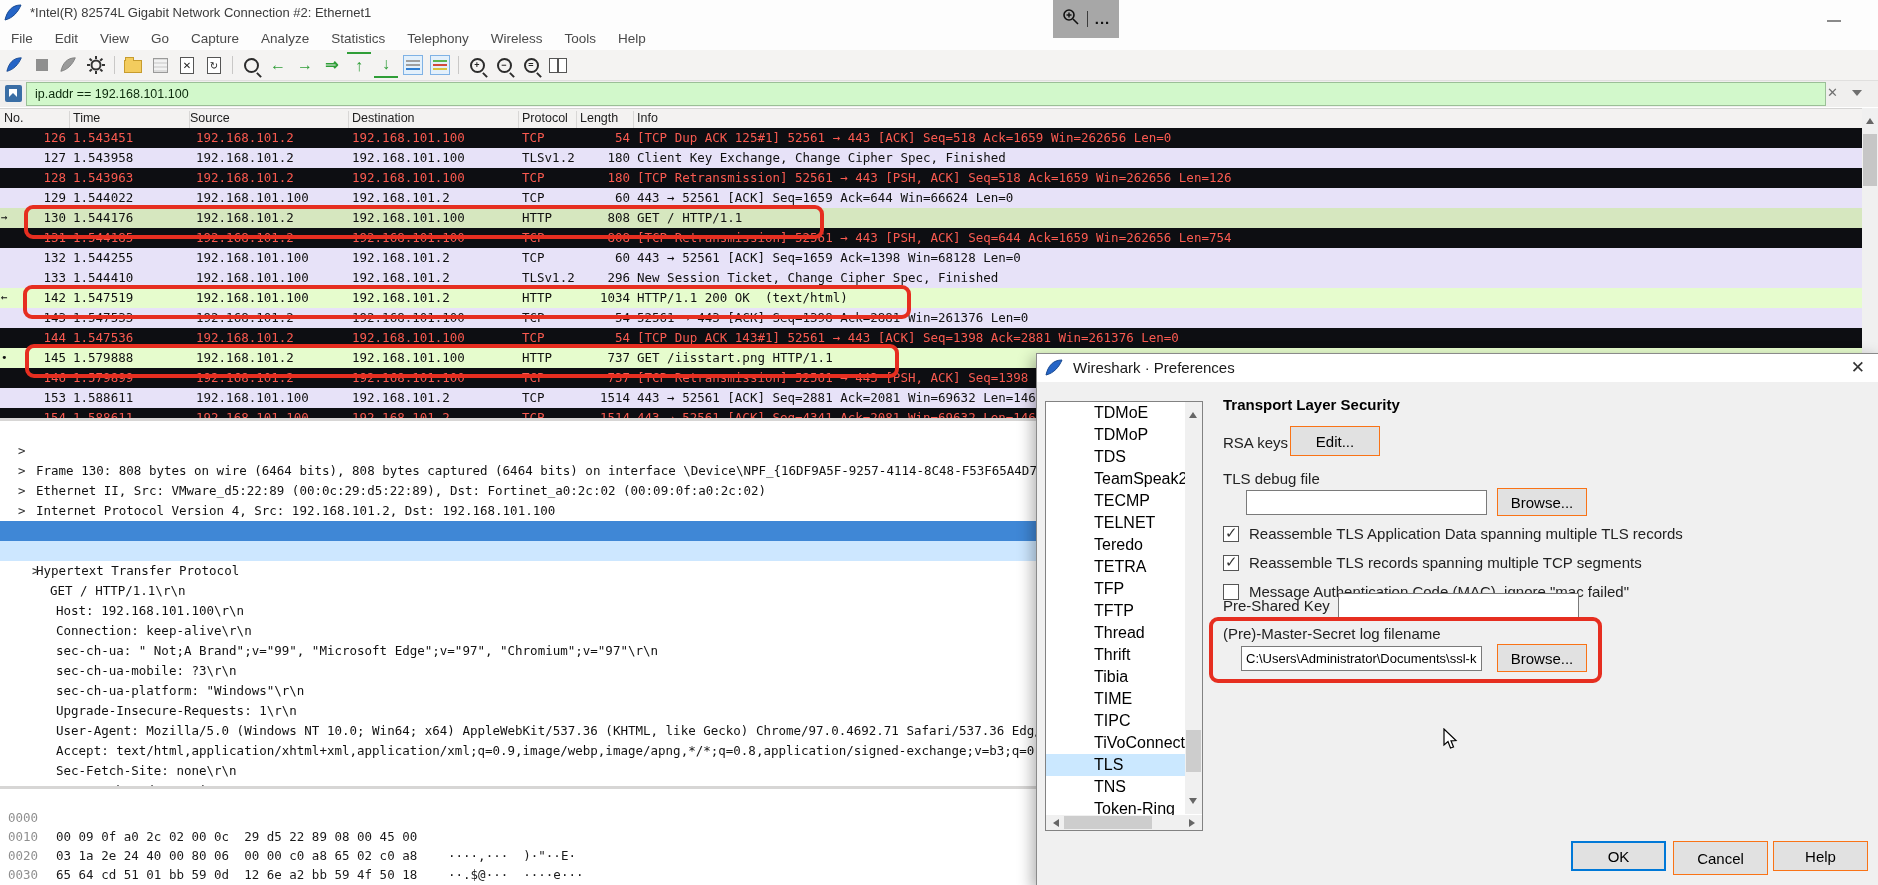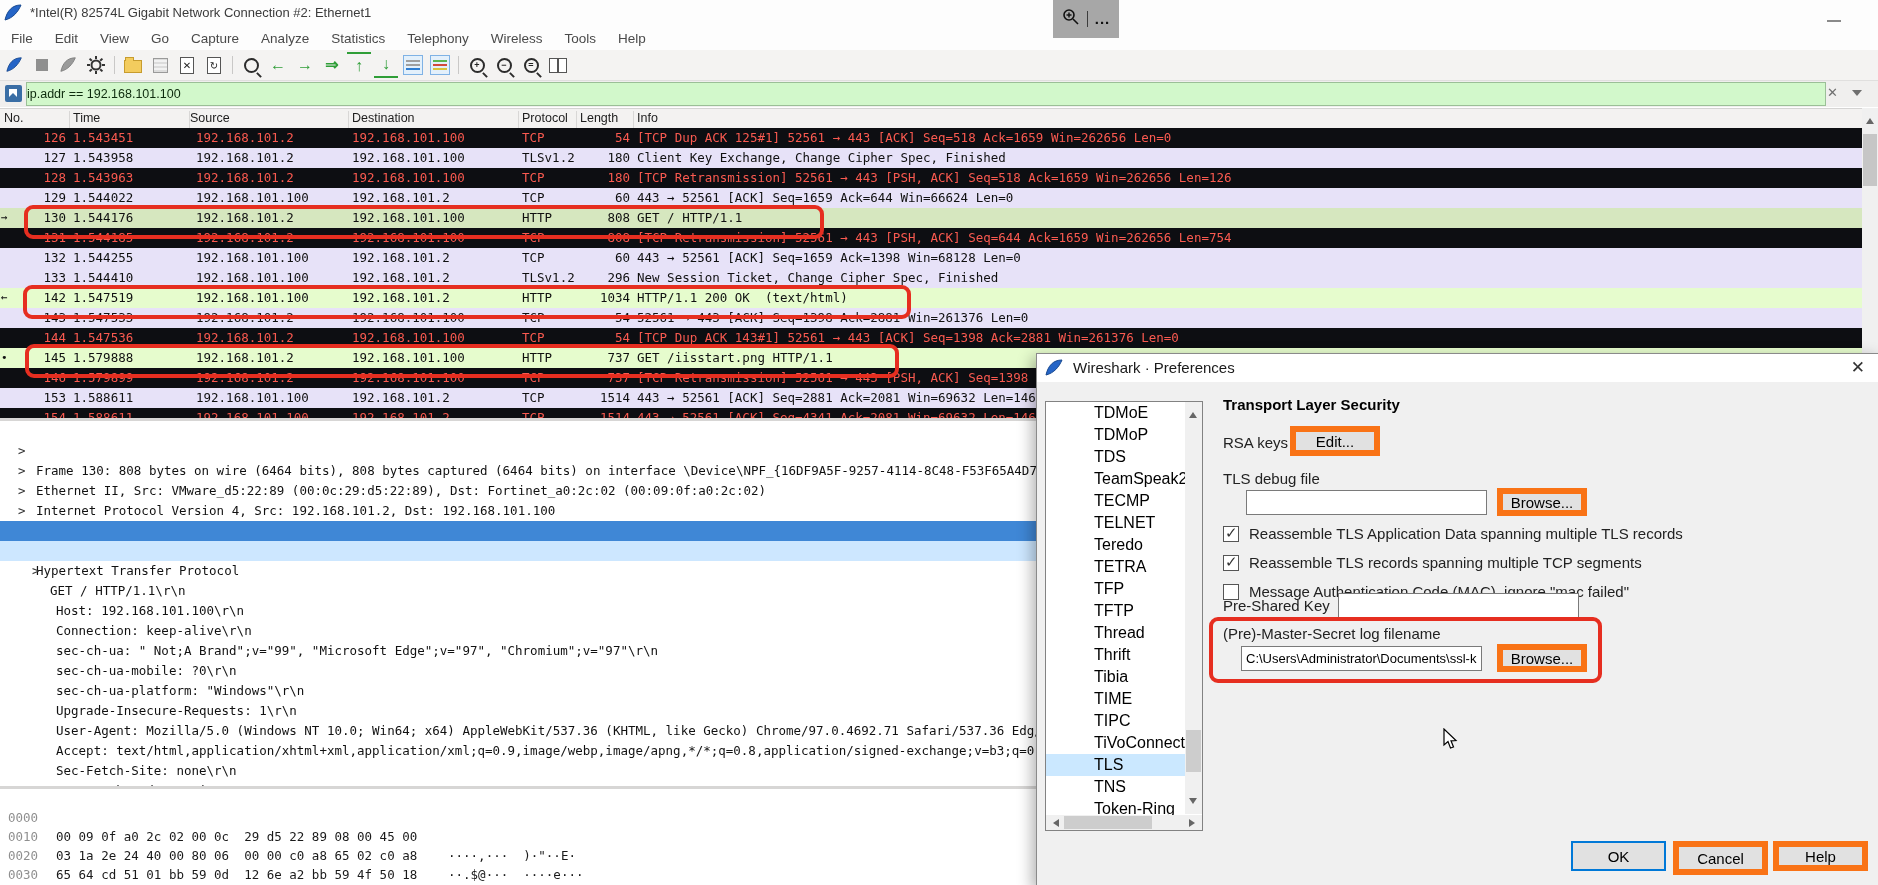--- a/index.html
+++ b/index.html
@@ -55,21 +55,21 @@
   .coltab{width:16px;height:13px;border:1px solid #555;
           background:linear-gradient(90deg,#fff 45%,#555 45%,#555 55%,#fff 55%),
                      linear-gradient(#9fd3f0 30%,#fff 30%);}
 
   
   .filterbar{position:absolute;left:0;top:81px;width:100%;height:26px;background:#f0efee;}
   .f-bookmark{position:absolute;left:5px;top:4px;width:17px;height:17px;background:#3a6ea5;border-radius:2px;}
   .f-bookmark::after{content:"";position:absolute;left:4px;top:4px;border:4px solid #fff;border-bottom:4px solid transparent;}
   .f-input{position:absolute;left:26px;top:1px;width:1798px;height:22px;background:#d2f8cb;
            border:1px solid #9bbf97;display:flex;align-items:center;}
-  .f-text{margin-left:0;font-size:12.5px;color:#0d2b0d;}
+  .f-text{margin-left:8px;font-size:12.5px;color:#0d2b0d;}
   .f-clear{position:absolute;right:40px;top:4px;color:#6f6f6f;font-size:13px;}
   .f-drop{position:absolute;right:16px;top:9px;width:0;height:0;border:5px solid transparent;border-top:6px solid #6f6f6f;}
 
   
   .pl-header{position:absolute;left:0;top:108px;width:1862px;height:20px;background:#f3f2f1;
              border-top:1px solid #d5d4d3;border-bottom:1px solid #cfcecd;font-size:12.5px;color:#1d1d1d;}
   .pl-header span{position:absolute;top:2px;white-space:nowrap;}
   .h-no{left:4px}.h-time{left:73px}.h-src{left:190px}.h-dst{left:352px}.h-proto{left:522px}.h-len{left:580px}.h-info{left:637px}
   .hsep{position:absolute;top:0;width:1px;height:20px;background:#d8d7d6;}
 
@@ -131,21 +131,21 @@
   .proto-item.sel{background:#cbe8ff;}
   .plist-vscroll{position:absolute;left:148px;top:48px;width:17px;height:412px;background:#f0f0f0;z-index:2;}
   .plist-vthumb{position:absolute;left:1px;top:328px;width:15px;height:42px;background:#cdcdcd;}
   .plist-hscroll{position:absolute;left:9px;top:461px;width:156px;height:15px;background:#f0f0f0;z-index:3;display:flex;align-items:center;}
   .plist-hthumb{position:absolute;left:18px;top:1px;width:88px;height:13px;background:#cdcdcd;}
   .tri-l{border:4px solid transparent;border-right:6px solid #666;margin-left:3px;}
   .tri-r{border:4px solid transparent;border-left:6px solid #666;position:absolute;right:3px;}
 
   .pn-heading{position:absolute;left:186px;top:42px;font-weight:bold;color:#000;}
   .pn-rsa-label{position:absolute;left:186px;top:80px;}
-  .btn{position:absolute;background:#e1e1e1;border:6px solid #f97316;font-size:15px;color:#000;
+  .btn{position:absolute;background:#e1e1e1;border:1px solid #f97316;font-size:15px;color:#000;
        display:flex;align-items:center;justify-content:center;box-sizing:border-box;}
   .btn-edit{left:253px;top:72px;width:90px;height:30px;}
   .pn-debug-label{position:absolute;left:186px;top:116px;}
   .tinput{position:absolute;background:#fff;border:1px solid #7a7a7a;font-size:14px;color:#000;
           font-family:"Liberation Sans",sans-serif;padding:0 4px;box-sizing:border-box;}
   .in-debug{left:209px;top:136px;width:241px;height:25px;}
   .btn-browse1{left:460px;top:134px;width:90px;height:28px;}
   .cb-area{position:absolute;left:186px;top:170px;width:640px;}
   .cbrow{position:relative;height:29px;}
   .cb{position:absolute;left:0;top:2px;width:16px;height:16px;background:#fff;border:1px solid #555;box-sizing:border-box;}
@@ -535,21 +535,21 @@
         <span class="d-text">Connection: keep-alive\r\n</span>
       </div>
 
       <div class="dline lvl2">
         <span class="d-arrow"></span>
         <span class="d-text">sec-ch-ua: " Not;A Brand";v="99", "Microsoft Edge";v="97", "Chromium";v="97"\r\n</span>
       </div>
 
       <div class="dline lvl2">
         <span class="d-arrow"></span>
-        <span class="d-text">sec-ch-ua-mobile: ?0\r\n</span>
+        <span class="d-text">sec-ch-ua-mobile: ?3\r\n</span>
       </div>
 
       <div class="dline lvl2">
         <span class="d-arrow"></span>
         <span class="d-text">sec-ch-ua-platform: "Windows"\r\n</span>
       </div>
 
       <div class="dline lvl2">
         <span class="d-arrow"></span>
         <span class="d-text">Upgrade-Insecure-Requests: 1\r\n</span>

